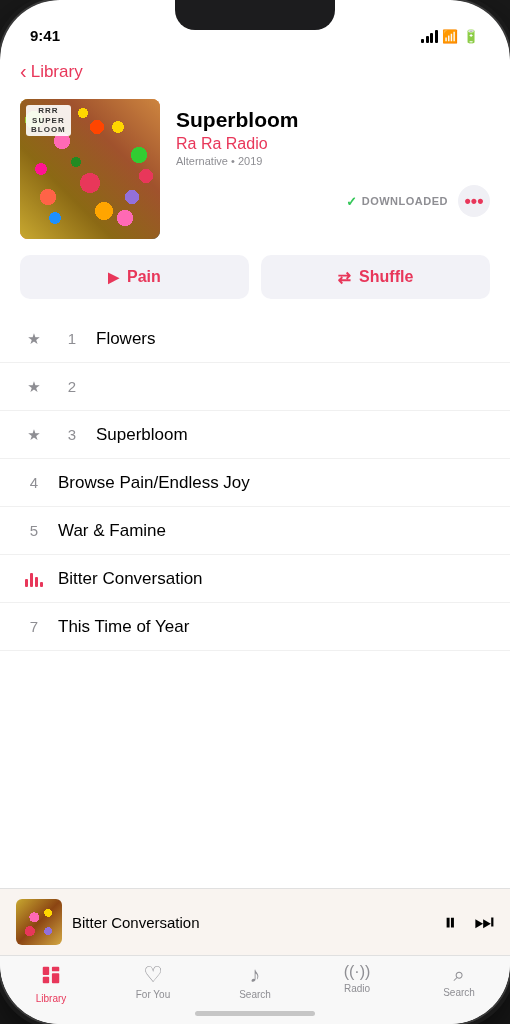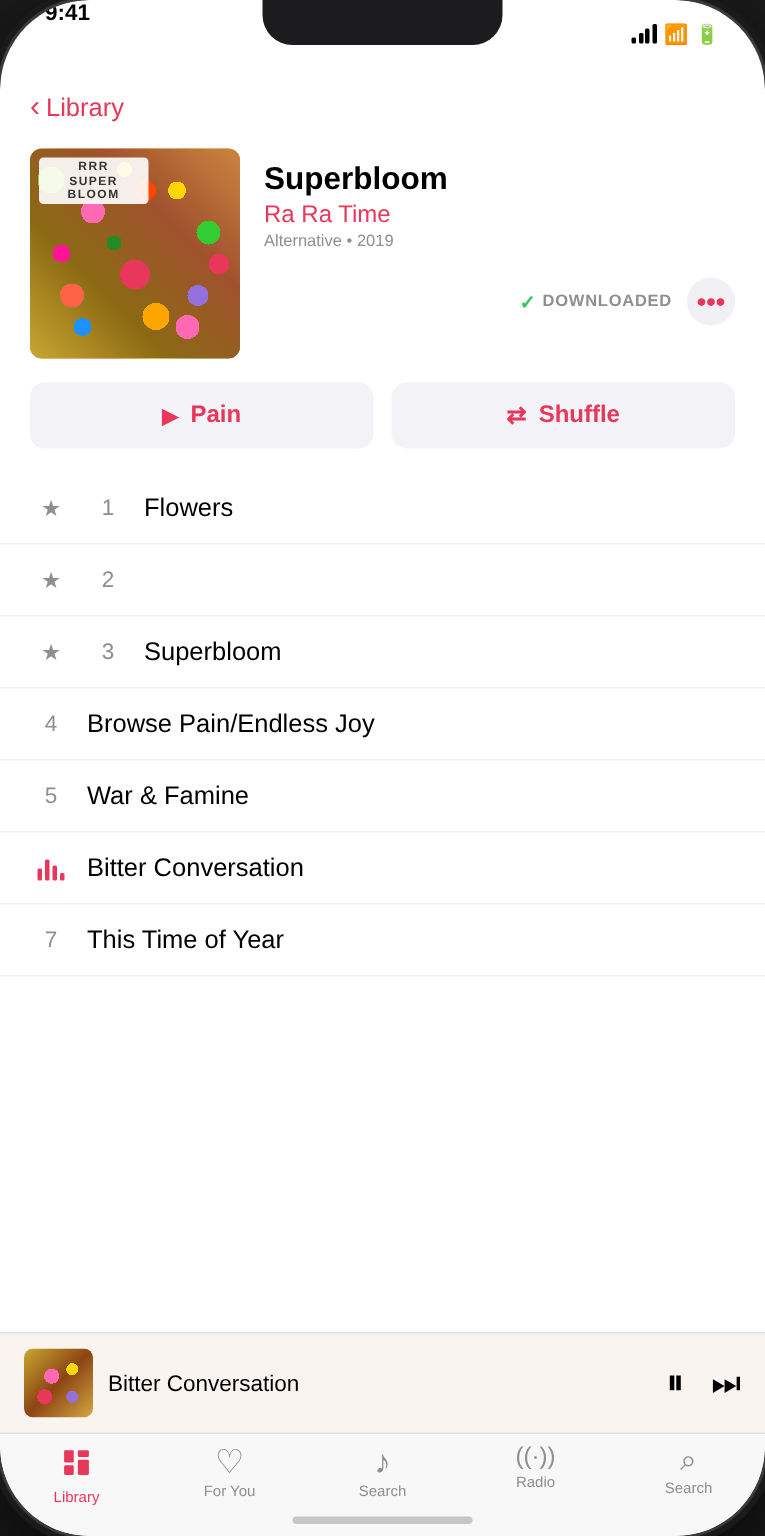--- a/index.html
+++ b/index.html
@@ -37,20 +37,21 @@
       width: 160px;
       height: 30px;
       background: #1c1c1e;
       border-radius: 0 0 20px 20px;
       z-index: 100;
     }
     
     .status-bar {
       height: 50px;
       display: flex;
+      align-items: flex-end;
       justify-content: space-between;
       padding: 0 30px 6px;
       position: relative;
       z-index: 50;
     }
     .status-time {
       font-size: 15px;
       font-weight: 600;
       color: #000;
     }
@@ -141,21 +142,21 @@
         radial-gradient(circle at 90% 55%, #e8375a 7px, transparent 7px),
         radial-gradient(circle at 10% 15%, #9acd32 9px, transparent 9px),
         linear-gradient(45deg, #c8a830, #8b6914, #a0522d, #cd853f);
     }
     .album-label {
       position: absolute;
       top: 8px;
       left: 6px;
       background: rgba(255,255,255,0.9);
       border-radius: 3px;
-      padding: 1px 19px;
+      padding: 1px 5px;
       font-size: 7px;
       font-weight: bold;
       color: #333;
       line-height: 1.2;
       text-align: center;
     }
     .album-info {
       flex: 1;
       padding-top: 8px;
     }
@@ -390,21 +391,21 @@
         <div class="album-art">
           <div class="album-art-inner">
             <div class="flower-overlay"></div>
             <div class="album-label" style="white-space:pre-line; font-size:8px; font-weight:900; letter-spacing:1px; top:6px; left:6px;">RRR
 SUPER
 BLOOM</div>
           </div>
         </div>
         <div class="album-info">
           <div class="album-title">Superbloom</div>
-          <div class="album-artist">Ra Ra Time</div>
+          <div class="album-artist">Ra Ra Radio</div>
           <div class="album-meta">Alternative • 2019</div>
           <div class="album-actions">
             <div class="downloaded-badge">
               <span class="downloaded-check">✓</span>
               <span>DOWNLOADED</span>
             </div>
             <div class="more-button">
               <span>•••</span>
             </div>
           </div>

